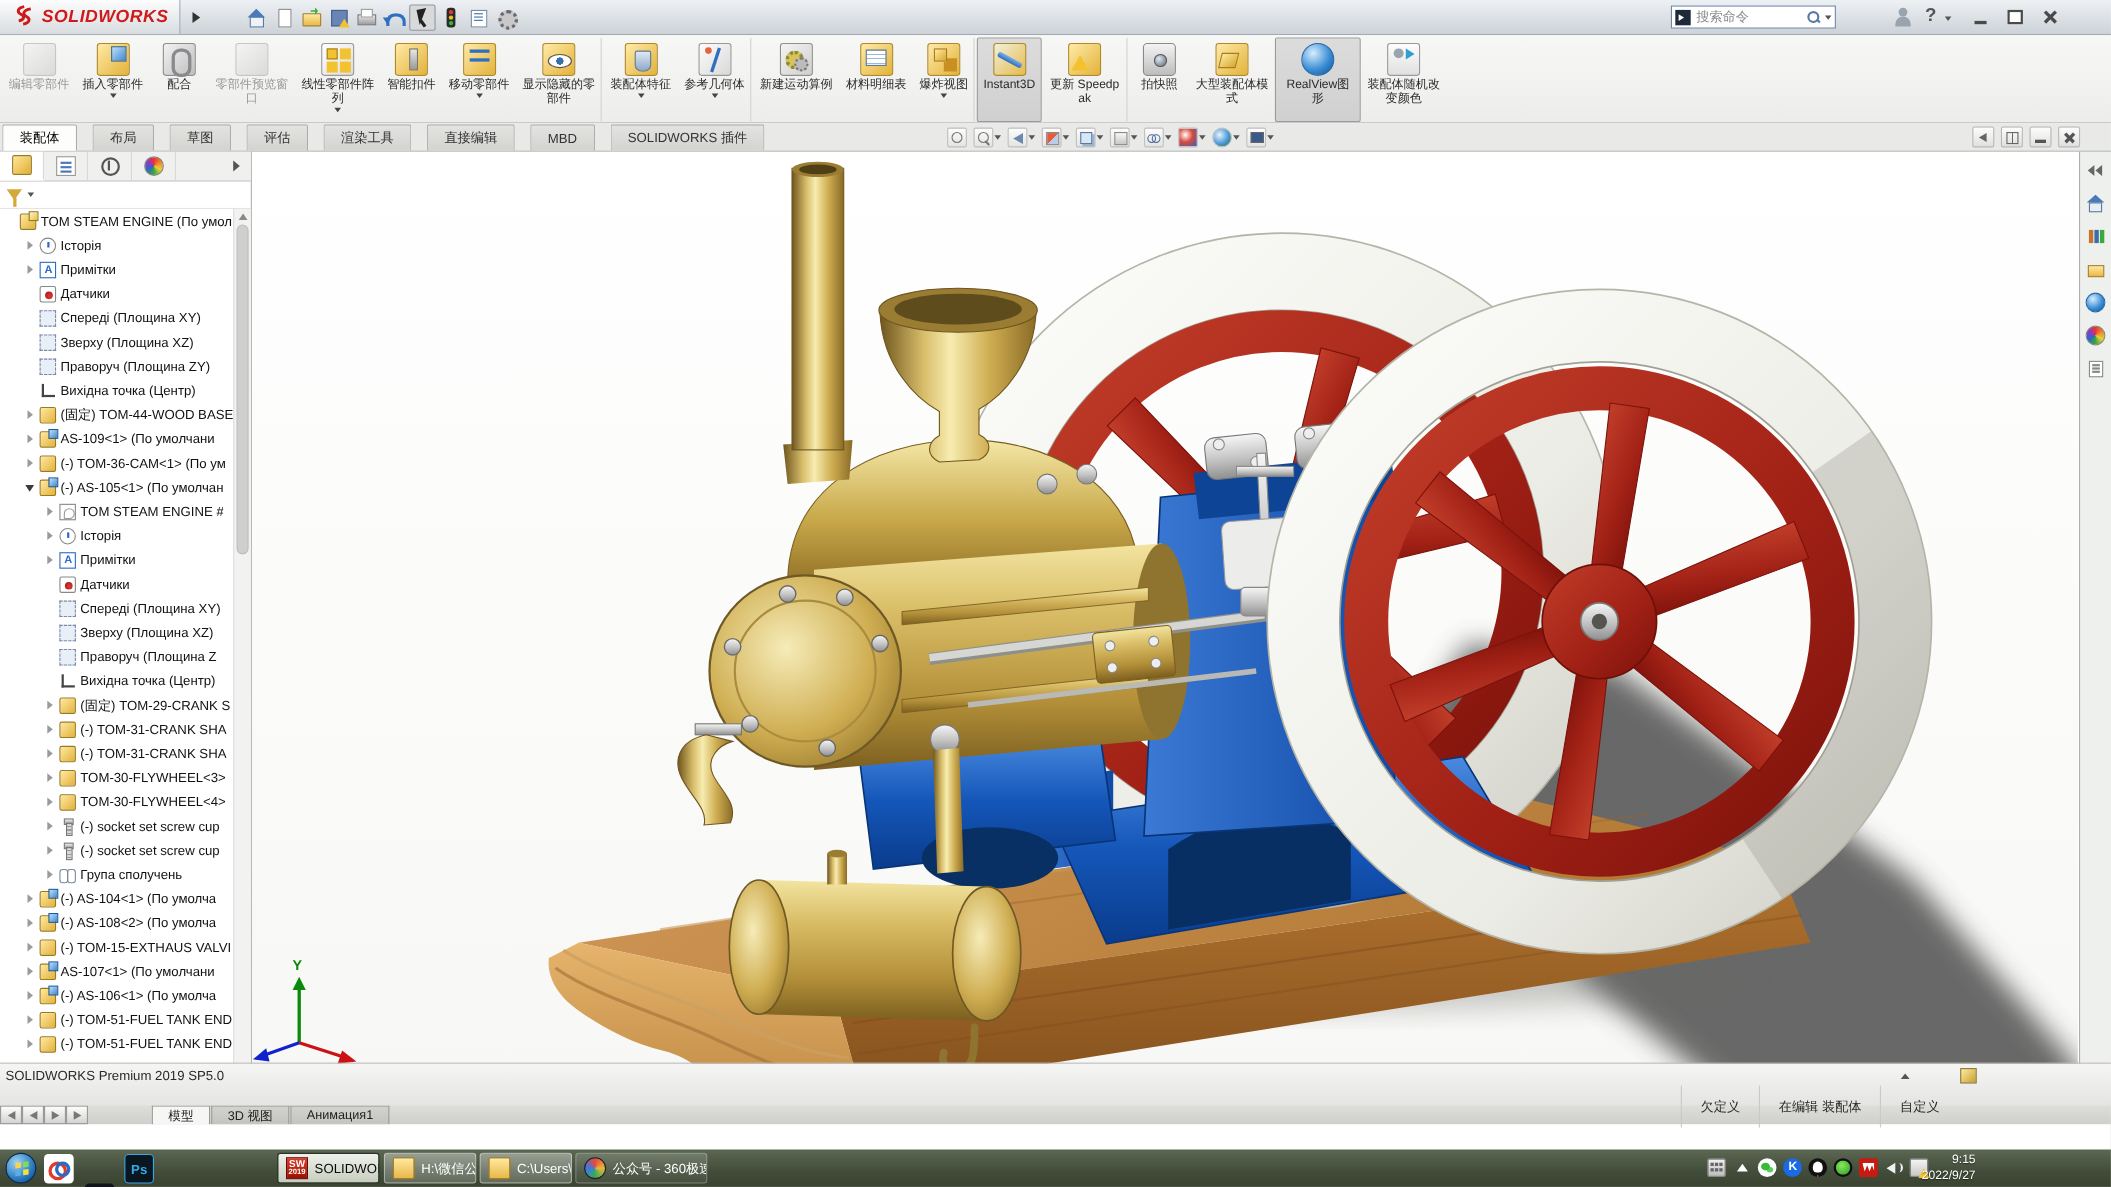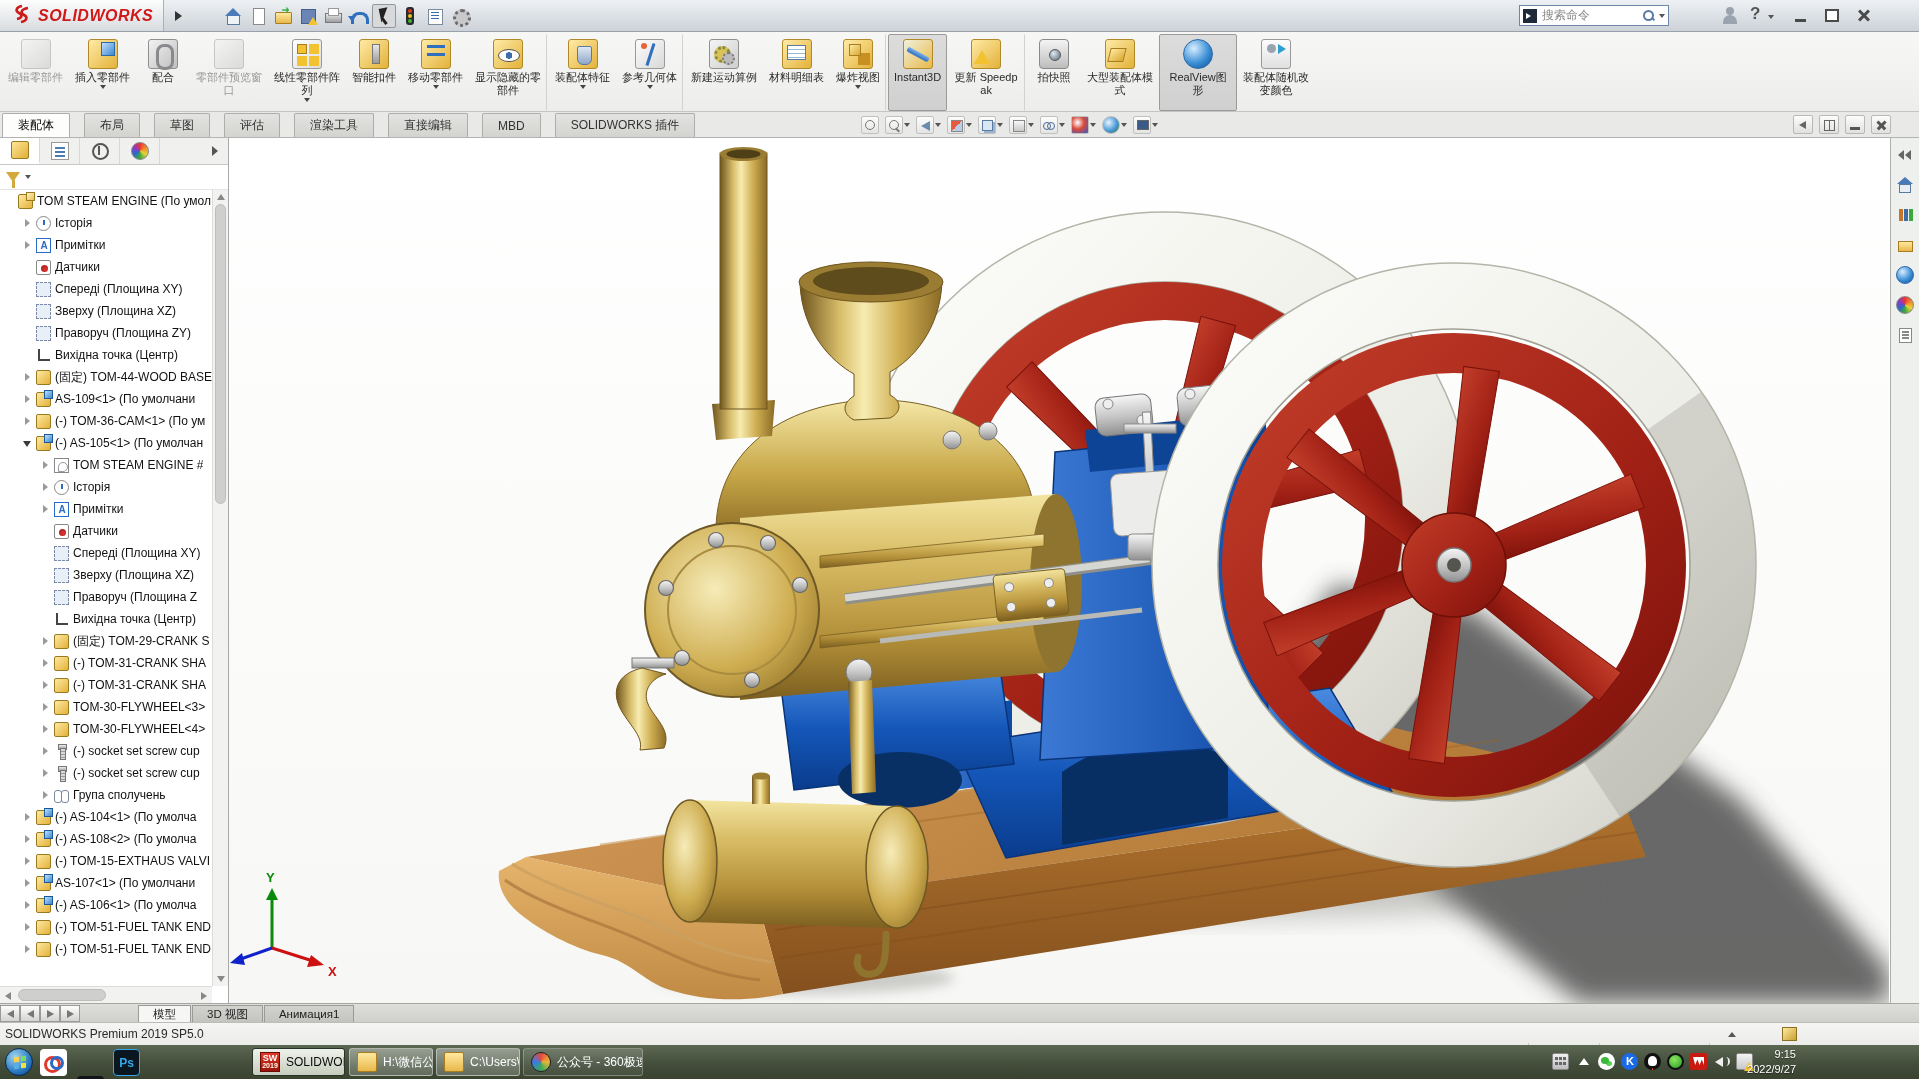--- a/index.html
+++ b/index.html
@@ -206,21 +206,21 @@
 
   
   .bottomtabs{position:absolute;left:0;top:1003px;width:100%;height:19px;background:linear-gradient(#dededb,#cfcfcb);border-top:1px solid #a6a6a4;display:flex;align-items:flex-end;}
   .vcr{width:20px;height:17px;background:linear-gradient(#fdfdfd,#d4d4d2);border:1px solid #9a9a98;position:relative;flex:none;}
   .vcr::after{content:"";position:absolute;left:6px;top:4px;border-right:7px solid #777;border-top:4.5px solid transparent;border-bottom:4.5px solid transparent;}
   .vcr.fwd::after{border-right:none;border-left:7px solid #777;}
   .btab{height:17px;padding:0 14px;font-size:11.5px;color:#222;background:linear-gradient(#d2d2cf,#c3c3c0);border:1px solid #9a9a98;border-bottom:none;display:flex;align-items:center;margin-right:1px;white-space:nowrap;}
   .btab.active{background:#f6f6f4;}
 
   
-  .statusbar{position:absolute;left:0;top:1022px;width:100%;height:39px;background:linear-gradient(#f5f5f4,#e4e4e2);border-top:1px solid #bcbcba;font-size:12px;color:#2a2a2a;}
+  .statusbar{position:absolute;left:0;top:966px;width:100%;height:39px;background:linear-gradient(#f5f5f4,#e4e4e2);border-top:1px solid #bcbcba;font-size:12px;color:#2a2a2a;}
   .sb-left{position:absolute;left:5px;top:4px;}
   .sb-right{position:absolute;left:1528px;top:0;height:100%;display:flex;align-items:center;}
   .sbseg{padding:0 17px;border-left:1px solid #c9c9c7;height:100%;display:flex;align-items:center;white-space:nowrap;margin-top:40px;}
   .cust-caret{position:absolute;left:1728px;top:9px;border-bottom:5px solid #555;border-left:4px solid transparent;border-right:4px solid transparent;}
   .sb-pane-icon{position:absolute;left:1782px;top:4px;width:15px;height:14px;background:linear-gradient(135deg,#ffe9a2,#c8a030);border:1px solid #8a7020;}
 
   
   .taskbar{position:absolute;left:0;top:1045px;width:100%;height:34px;background:linear-gradient(#5c6852,#414c3a 60%,#39432f);}
   .startorb{position:absolute;left:5px;top:3px;width:28px;height:28px;border-radius:50%;
     background:radial-gradient(circle at 35% 30%,#9fd4f0,#2a7ac0 60%,#0a3a78);border:1px solid #0a2a50;}

